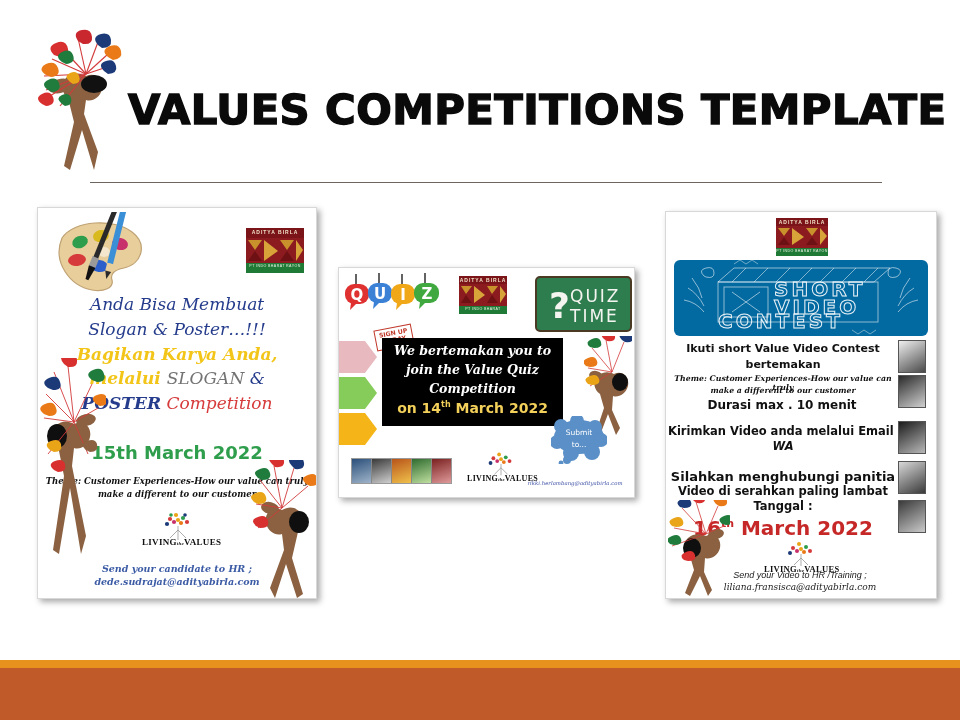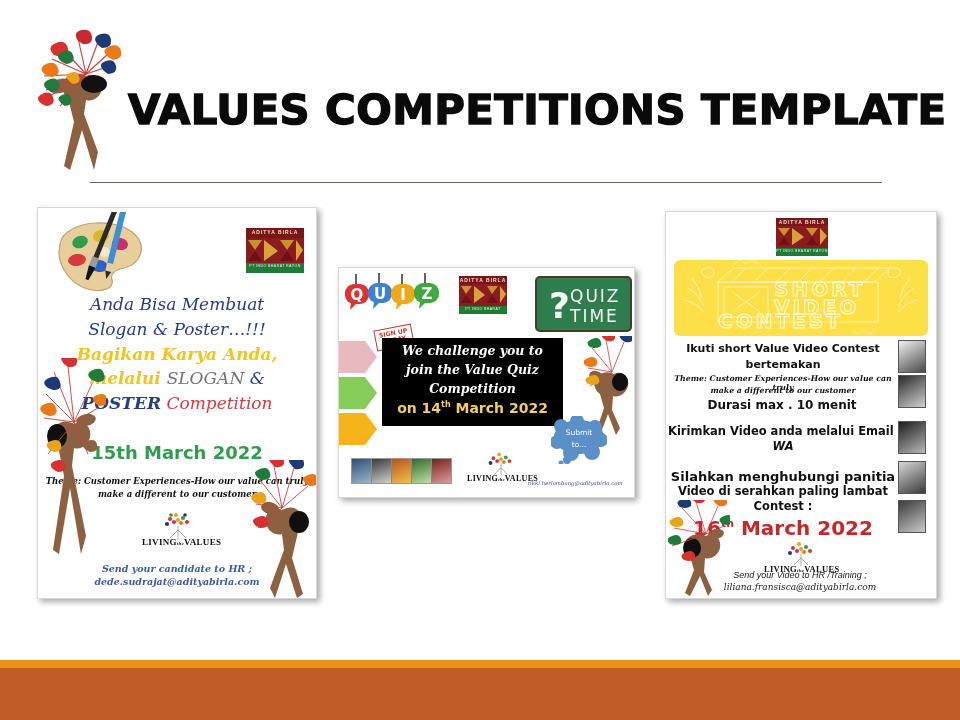--- a/index.html
+++ b/index.html
@@ -67,21 +67,21 @@
     box-shadow:inset 0 0 0 2px #2e7d4f;}
   .bubble-word{position:absolute;}
   .stamp{position:absolute;background:#fff;border:1px solid #c0392b;
     color:#c0392b;font-weight:bold;text-align:center;line-height:1.05;
     font-family:"DejaVu Sans","Liberation Sans",sans-serif;}
   .filmstrip{position:absolute;display:flex;border:1px solid #999;background:#fff;}
   .filmstrip .fs{width:19px;height:24px;border-right:1px solid #888;}
   .thoughtb{position:absolute;}
 
   
-  .svc-banner{position:absolute;background:#fde047;border-radius:6px;}
+  .svc-banner{position:absolute;background:#0369a1;border-radius:6px;}
   .vthumb{position:absolute;width:26px;height:31px;border:1px solid #555;}
   .bold3{font-weight:bold;font-family:"DejaVu Sans","Liberation Sans",sans-serif;
     text-align:center;color:#111;white-space:nowrap;}
 
   
   .footer-amber{position:absolute;left:0;top:660px;width:960px;height:8px;background:#E8921E;}
   .footer-terra{position:absolute;left:0;top:668px;width:960px;height:52px;background:#C05A28;}
 </style>
 </head>
 <body>
@@ -330,21 +330,21 @@
 
       <div class="hexa" style="left:0;top:71px;width:38px;height:108px;">
         <svg viewBox="0 0 38 108" width="38" height="108">
           <polygon points="-8,2 26,2 38,18 26,34 -8,34" fill="#E8B9BE"></polygon>
           <polygon points="-8,38 26,38 38,54 26,70 -8,70" fill="#86CC5B"></polygon>
           <polygon points="-8,74 26,74 38,90 26,106 -8,106" fill="#F5B519"></polygon>
         </svg>
       </div>
 
       <div class="blackbox" style="left:43px;top:70px;width:181px;height:88px;">
-        <div style="position:absolute;left:0;top:5px;width:181px;text-align:center;font-size:12.5px;font-weight:bold;color:#fff;font-family:'DejaVu Serif',serif;font-style:italic;">We challenge you to</div>
+        <div style="position:absolute;left:0;top:5px;width:181px;text-align:center;font-size:12.5px;font-weight:bold;color:#fff;font-family:'DejaVu Serif',serif;font-style:italic;">We bertemakan you to</div>
         <div style="position:absolute;left:0;top:24px;width:181px;text-align:center;font-size:12.5px;font-weight:bold;color:#fff;font-family:'DejaVu Serif',serif;font-style:italic;">join the Value Quiz</div>
         <div style="position:absolute;left:0;top:43px;width:181px;text-align:center;font-size:12.5px;font-weight:bold;color:#fff;font-family:'DejaVu Serif',serif;font-style:italic;">Competition</div>
         <div style="position:absolute;left:0;top:62px;width:181px;text-align:center;font-size:14px;font-weight:bold;color:#F3D05A;font-family:'DejaVu Sans',sans-serif;">
           <span>on 14</span><sup style="font-size:8px;">th</sup><span> March 2022</span>
         </div>
       </div>
 
       <div class="figure" style="left:245px;top:68px;width:48px;height:100px;">
         <svg viewBox="0 0 48 100" width="48" height="100">
           <path d="M30 38 C38 34 46 41 44 50 C42 58 34 62 29 60 L28 74 L36 92 L32 99 L24 78 L16 99 L12 96 L20 72 L16 58 C10 54 8 45 14 40 C20 35 25 36 30 38 Z" fill="#8B6141"></path>
@@ -479,21 +479,21 @@
 
       <div style="position:absolute;left:4px;top:162px;width:226px;text-align:center;font-size:7.8px;font-style:italic;font-family:'DejaVu Serif',serif;color:#111;font-weight:bold;">Theme: Customer Experiences-How our value can truly</div>
       <div style="position:absolute;left:4px;top:174px;width:226px;text-align:center;font-size:7.8px;font-style:italic;font-family:'DejaVu Serif',serif;color:#111;font-weight:bold;">make a different to our customer</div>
 
       <div class="bold3" style="position:absolute;left:6px;top:186px;width:220px;font-size:12px;">Durasi   max . 10 menit</div>
 
       <div class="bold3" style="position:absolute;left:2px;top:212px;width:230px;font-size:11.5px;">Kirimkan Video anda melalui Email atau</div>
       <div class="bold3" style="position:absolute;left:2px;top:227px;width:230px;font-size:11.5px;font-style:italic;">WA</div>
       <div class="bold3" style="position:absolute;left:2px;top:257px;width:230px;font-size:13px;">Silahkan menghubungi panitia</div>
       <div class="bold3" style="position:absolute;left:2px;top:272px;width:230px;font-size:11.5px;">Video di serahkan paling lambat</div>
-      <div class="bold3" style="position:absolute;left:2px;top:287px;width:230px;font-size:11.5px;">Contest :</div>
+      <div class="bold3" style="position:absolute;left:2px;top:287px;width:230px;font-size:11.5px;">Tanggal :</div>
 
       <div style="position:absolute;left:2px;top:304px;width:230px;text-align:center;font-size:20px;font-weight:bold;color:#C62828;font-family:'DejaVu Sans',sans-serif;">
         <span>16</span><sup style="font-size:11px;">th</sup><span> March 2022</span>
       </div>
 
       <div class="lv" style="left:98px;top:328px;width:74px;">
         <svg viewBox="0 0 40 26" width="40" height="26" style="display:block;margin:0 auto;">
           <g fill="none" stroke="#8a8a8a" stroke-width=".7">
               <path d="M20 26 L20 14"></path>
               <path d="M20 18 L13 25"></path>

